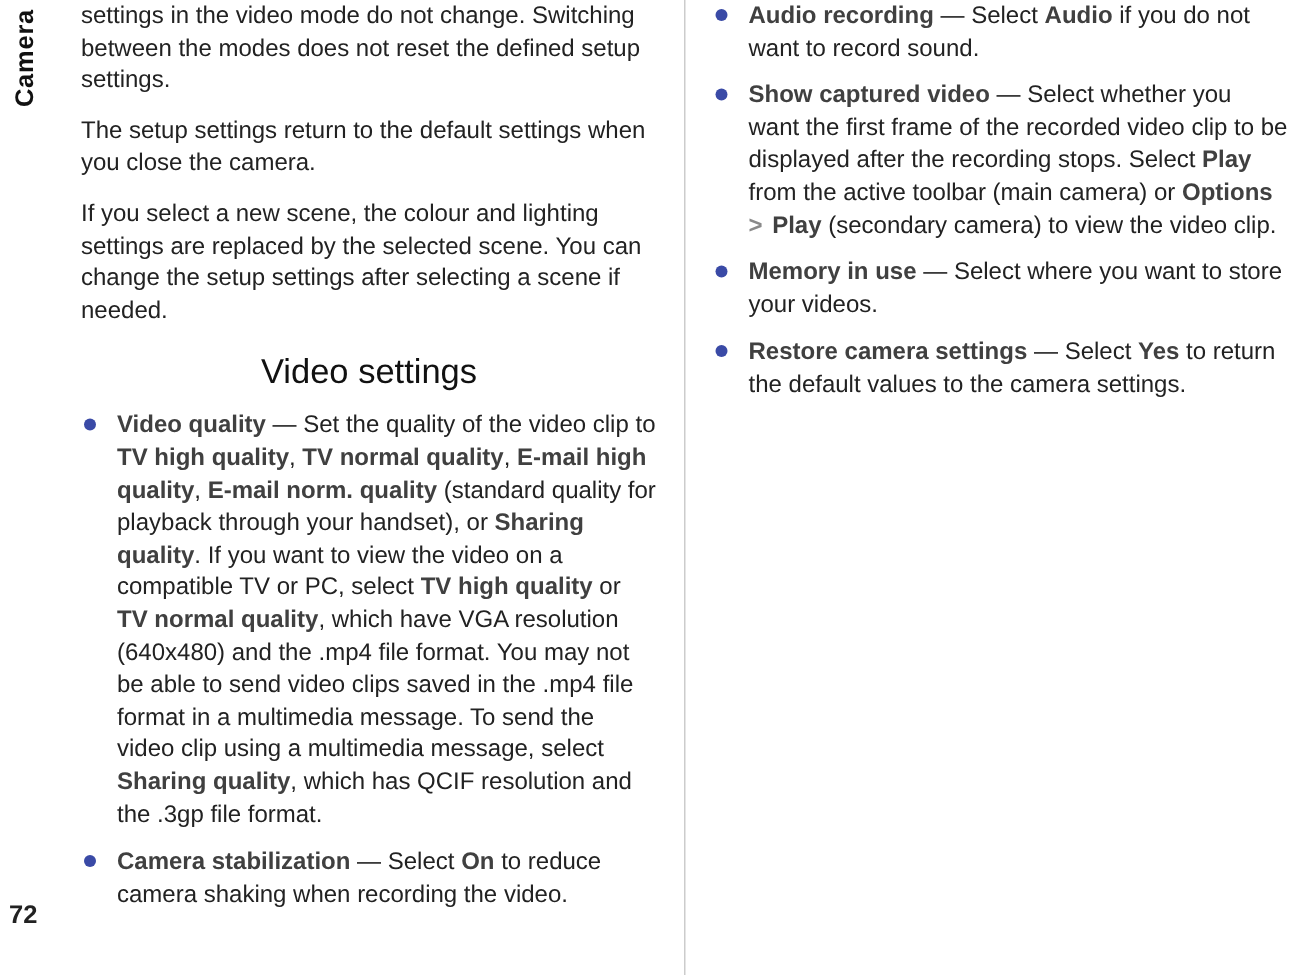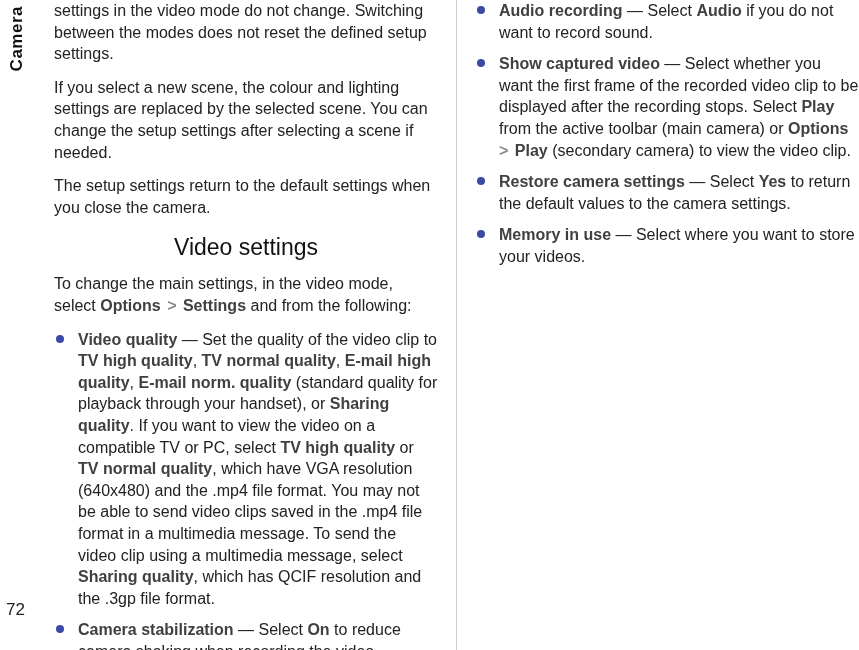--- a/index.html
+++ b/index.html
@@ -22,21 +22,21 @@
       font-weight: bold;
       font-size: 17px;
       color: #111;
       padding: 6px 0;
       letter-spacing: 0.5px;
     }
     .page-number {
       position: absolute;
       left: 6px;
       bottom: 28px;
-      font-weight: normal;
+      font-weight: bold;
       font-size: 17px;
       color: #222;
     }
     .content {
       display: flex;
       padding: 0 0 0 54px;
       height: 100%;
     }
     .col {
       flex: 1;
@@ -85,46 +85,43 @@
 </head>
 <body>
 
 <div class="tab-label">Camera</div>
 <div class="page-number">72</div>
 
 <div class="content">
 
   <div class="col">
     <p>settings in the video mode do not change. Switching between the modes does not reset the defined setup settings.</p>
+    <p>The setup settings return to the default settings when you close the camera.</p>
     <p>If you select a new scene, the colour and lighting settings are replaced by the selected scene. You can change the setup settings after selecting a scene if needed.</p>
-    <p>The setup settings return to the default settings when you close the camera.</p>
     <h2>Video settings</h2>
-    <p>
-      <span>To change the main settings, in the video mode, select </span><span class="ui-text">Options</span><span class="ui-gt"> &gt; </span><span class="ui-text">Settings</span><span> and from the following:</span>
-    </p>
     <ul>
       <li>
         <span class="ui-text">Video quality</span><span> — Set the quality of the video clip to </span><span class="ui-text">TV high quality</span><span>, </span><span class="ui-text">TV normal quality</span><span>, </span><span class="ui-text">E-mail high quality</span><span>, </span><span class="ui-text">E-mail norm. quality</span><span> (standard quality for playback through your handset), or </span><span class="ui-text">Sharing quality</span><span>. If you want to view the video on a compatible TV or PC, select </span><span class="ui-text">TV high quality</span><span> or </span><span class="ui-text">TV normal quality</span><span>, which have VGA resolution (640x480) and the .mp4 file format. You may not be able to send video clips saved in the .mp4 file format in a multimedia message. To send the video clip using a multimedia message, select </span><span class="ui-text">Sharing quality</span><span>, which has QCIF resolution and the .3gp file format.</span>
       </li>
       <li>
         <span class="ui-text">Camera stabilization</span><span> — Select </span><span class="ui-text">On</span><span> to reduce camera shaking when recording the video.</span>
       </li>
     </ul>
   </div>
 
   <div class="col">
     <ul>
       <li>
         <span class="ui-text">Audio recording</span><span> — Select </span><span class="ui-text">Audio</span><span> if you do not want to record sound.</span>
       </li>
       <li>
         <span class="ui-text">Show captured video</span><span> — Select whether you want the first frame of the recorded video clip to be displayed after the recording stops. Select </span><span class="ui-text">Play</span><span> from the active toolbar (main camera) or </span><span class="ui-text">Options</span><span class="ui-gt"> &gt; </span><span class="ui-text">Play</span><span> (secondary camera) to view the video clip.</span>
       </li>
       <li>
-        <span class="ui-text">Restore camera settings</span><span> — Select </span><span class="ui-text">Yes</span><span> to return the default values to the camera settings.</span>
+        <span class="ui-text">Memory in use</span><span> — Select where you want to store your videos.</span>
       </li>
       <li>
-        <span class="ui-text">Memory in use</span><span> — Select where you want to store your videos.</span>
+        <span class="ui-text">Restore camera settings</span><span> — Select </span><span class="ui-text">Yes</span><span> to return the default values to the camera settings.</span>
       </li>
     </ul>
   </div>
 
 </div>
 
 </body></html>

